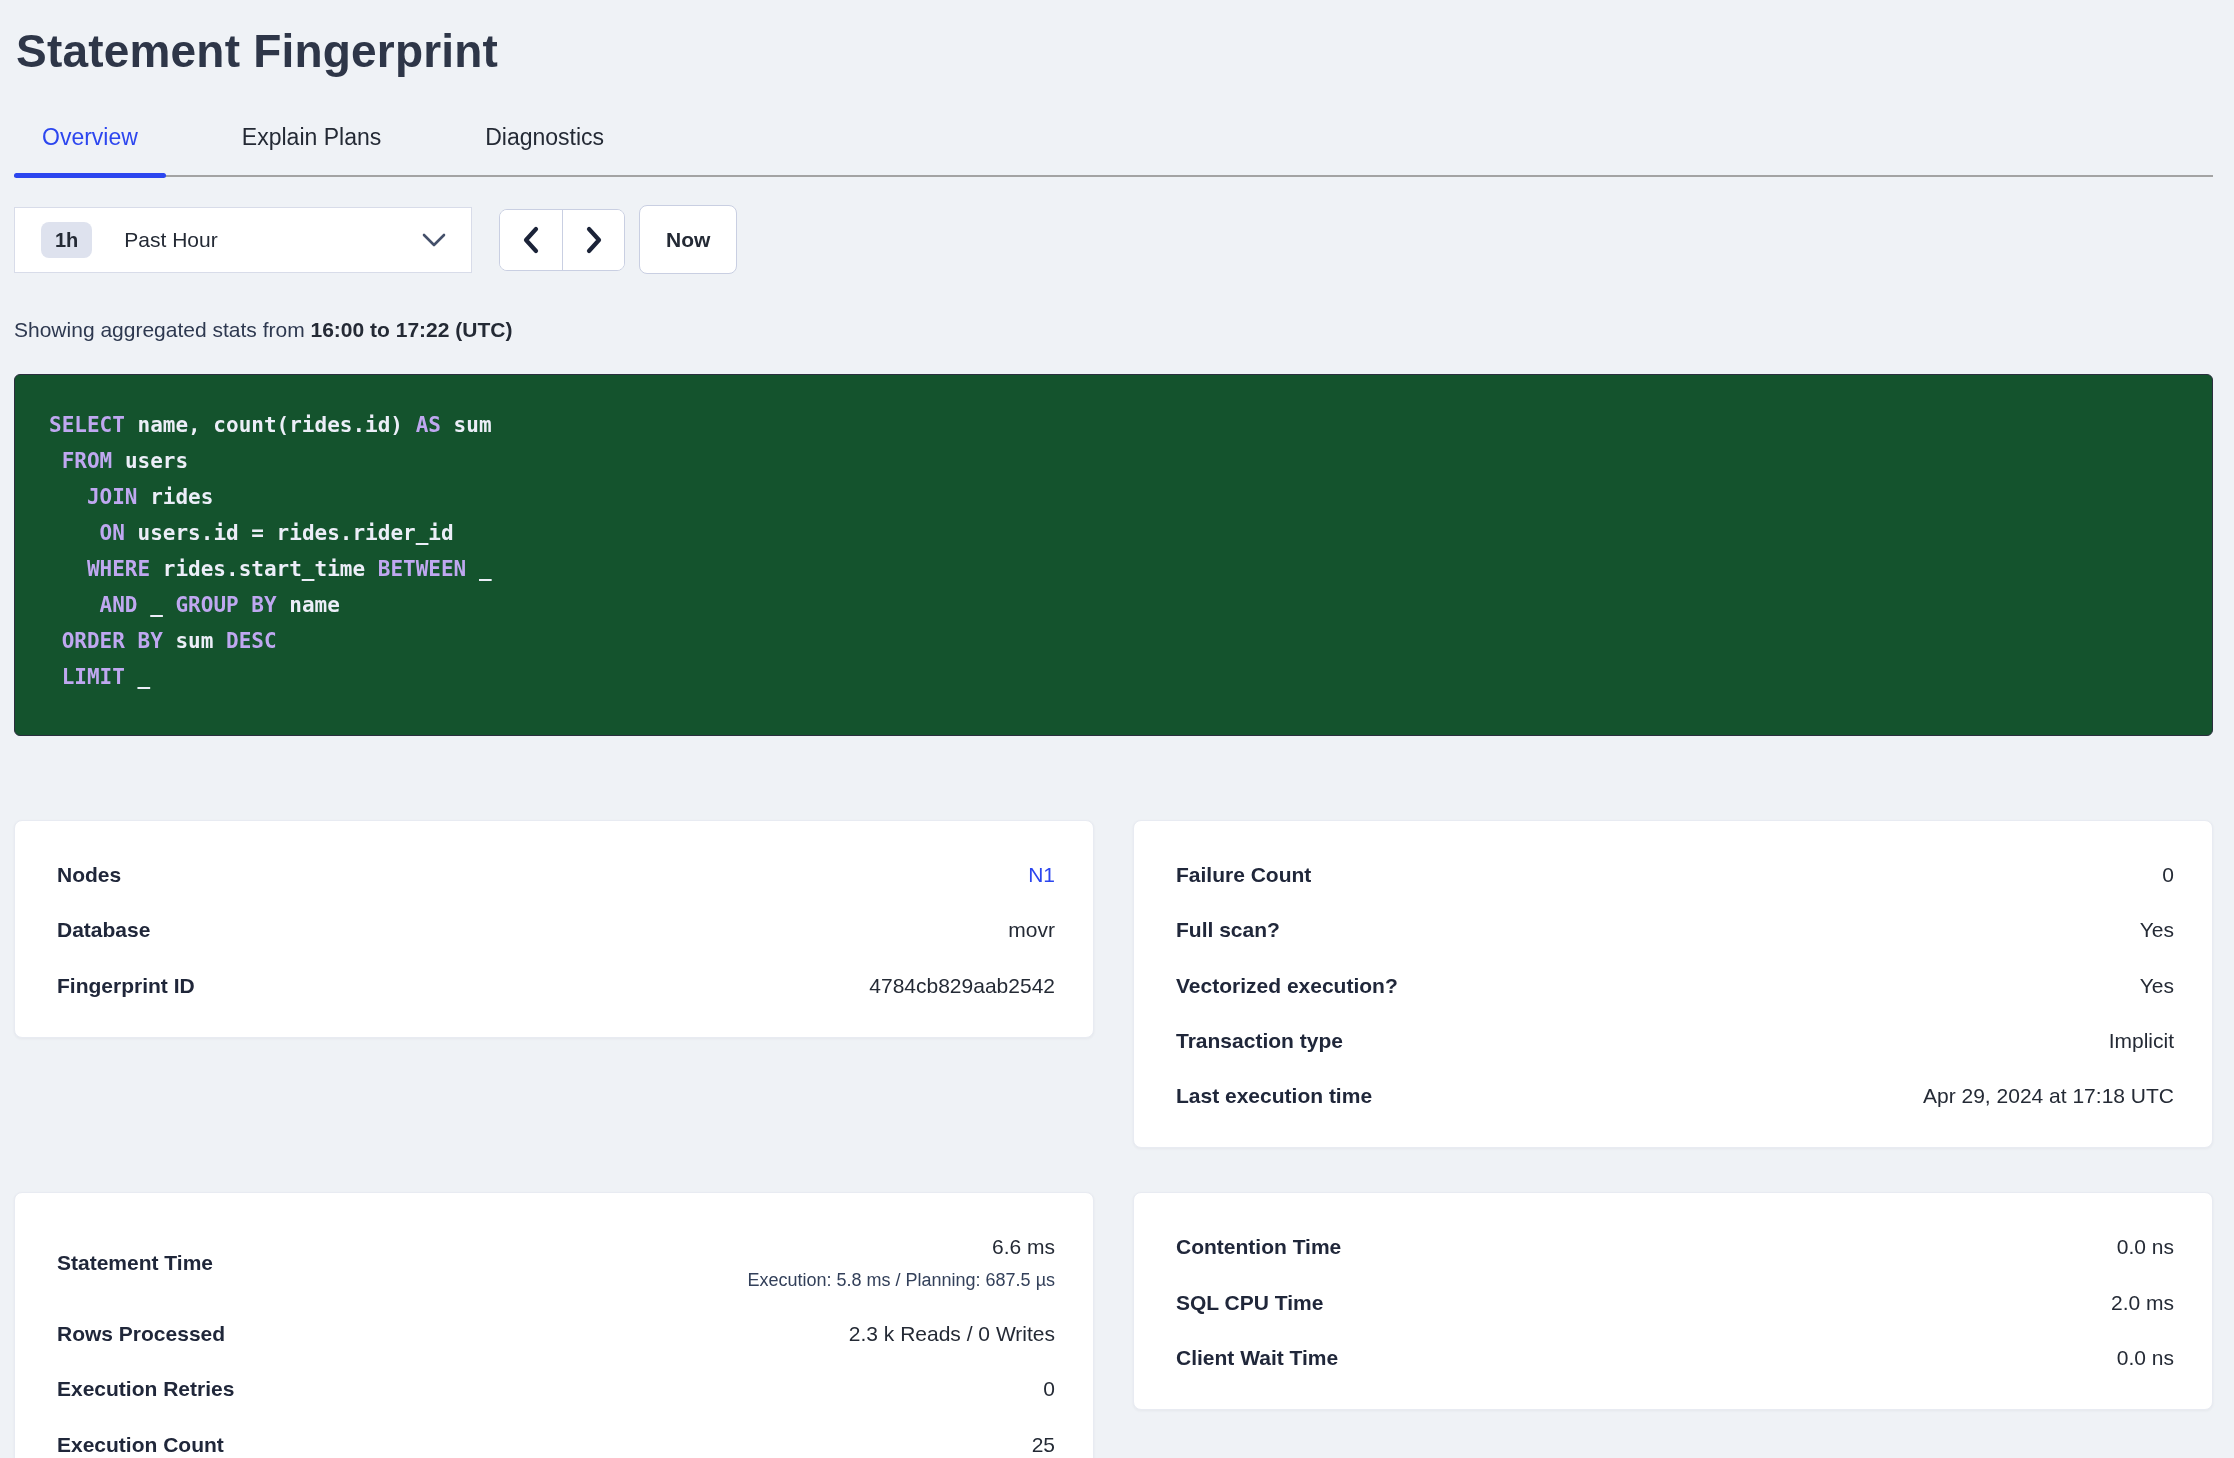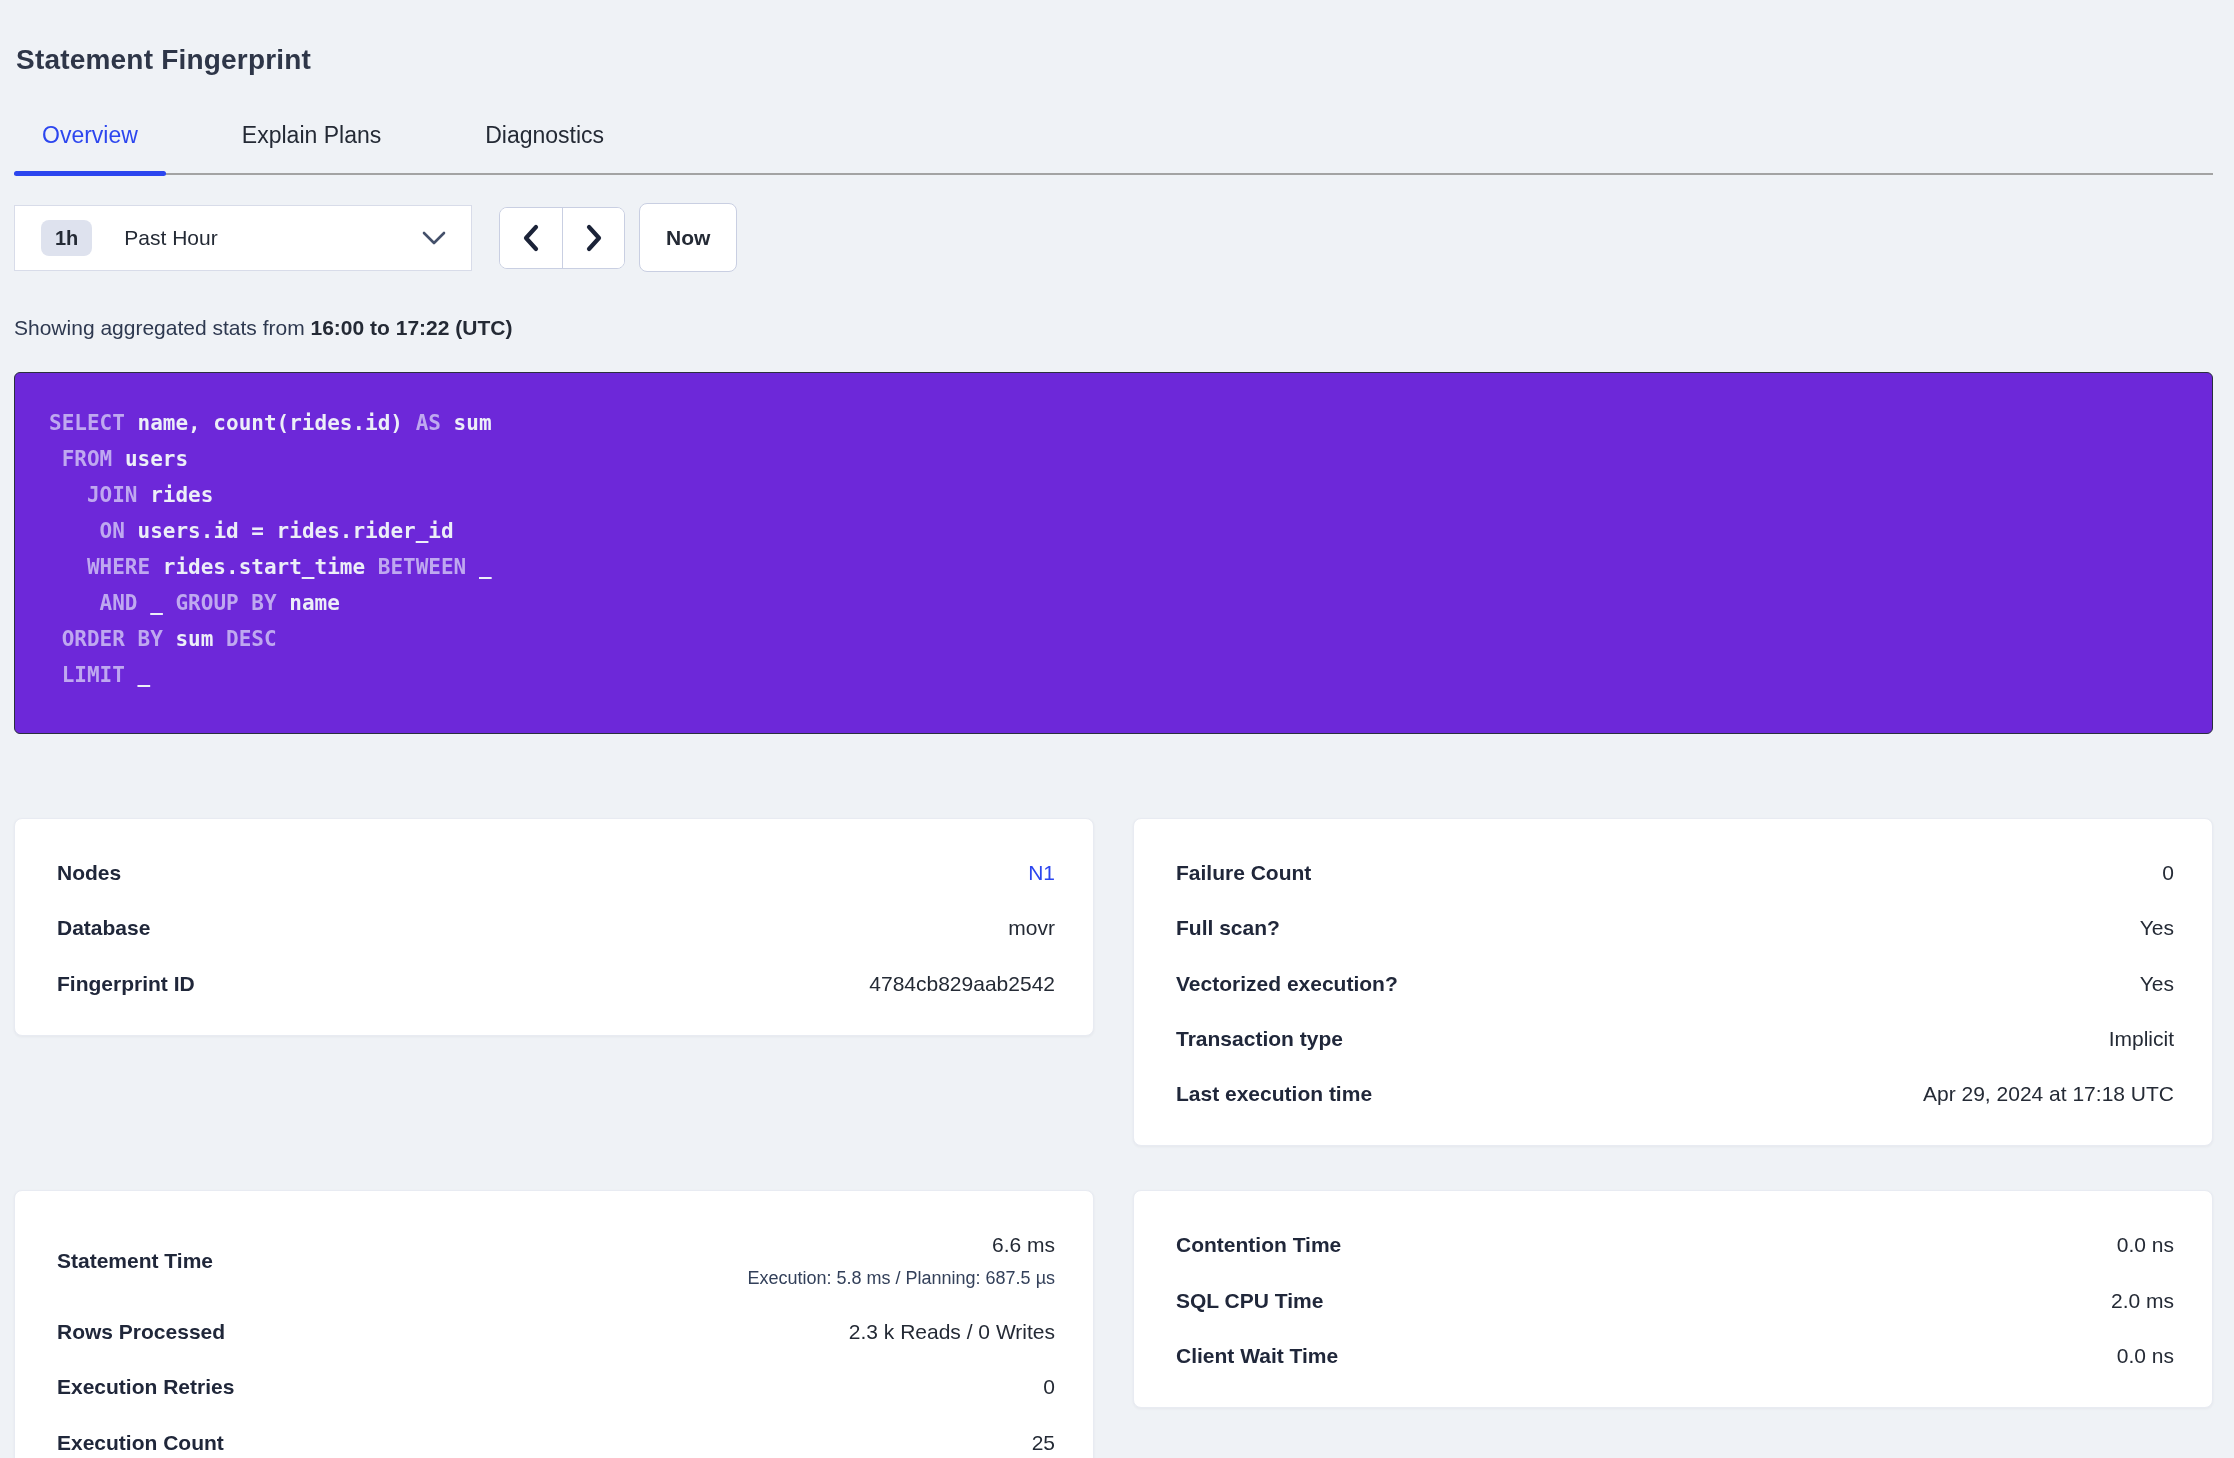--- a/index.html
+++ b/index.html
@@ -7,22 +7,22 @@
   body {
     background:#eff2f6;
     font-family:"Liberation Sans", sans-serif;
     color:#242a35;
     overflow:hidden;
   }
   .container { padding:0 21px 0 14px; }
 
   
   .page-title {
-    font-size:28px; font-weight:700; color:#2e3648;
-    padding:24px 0 0 2px; letter-spacing:0.2px;margin-top:20px;
+    font-size:46px; font-weight:700; color:#2e3648;
+    padding:24px 0 0 2px; letter-spacing:0.2px;
   }
 
   
   .tabbar {
     display:flex; align-items:center;
     margin-top:36px;
     border-bottom:2px solid #a3a3a3;
   }
   .tab {
     font-size:23px; color:#242a35;
@@ -69,21 +69,21 @@
     font-size:21px; font-weight:700; color:#242a35; cursor:pointer;
   }
 
   
   .stats-caption { margin-top:44px; font-size:21px; color:#2e3950; }
   .stats-caption b { font-weight:700; color:#242a35; }
 
   
   .sql-box {
     margin-top:32px;
-    background:#6d28d9;
+    background:#14532d;
     border:1px solid #2a2f3e;
     border-radius:6px;
     padding:32px 34px 40px 34px;
     min-height:344px;
   }
   .sql-code {
     font-family:"DejaVu Sans Mono", monospace;
     font-size:21px; line-height:36px;
     color:#eceef8; white-space:pre;
   }

